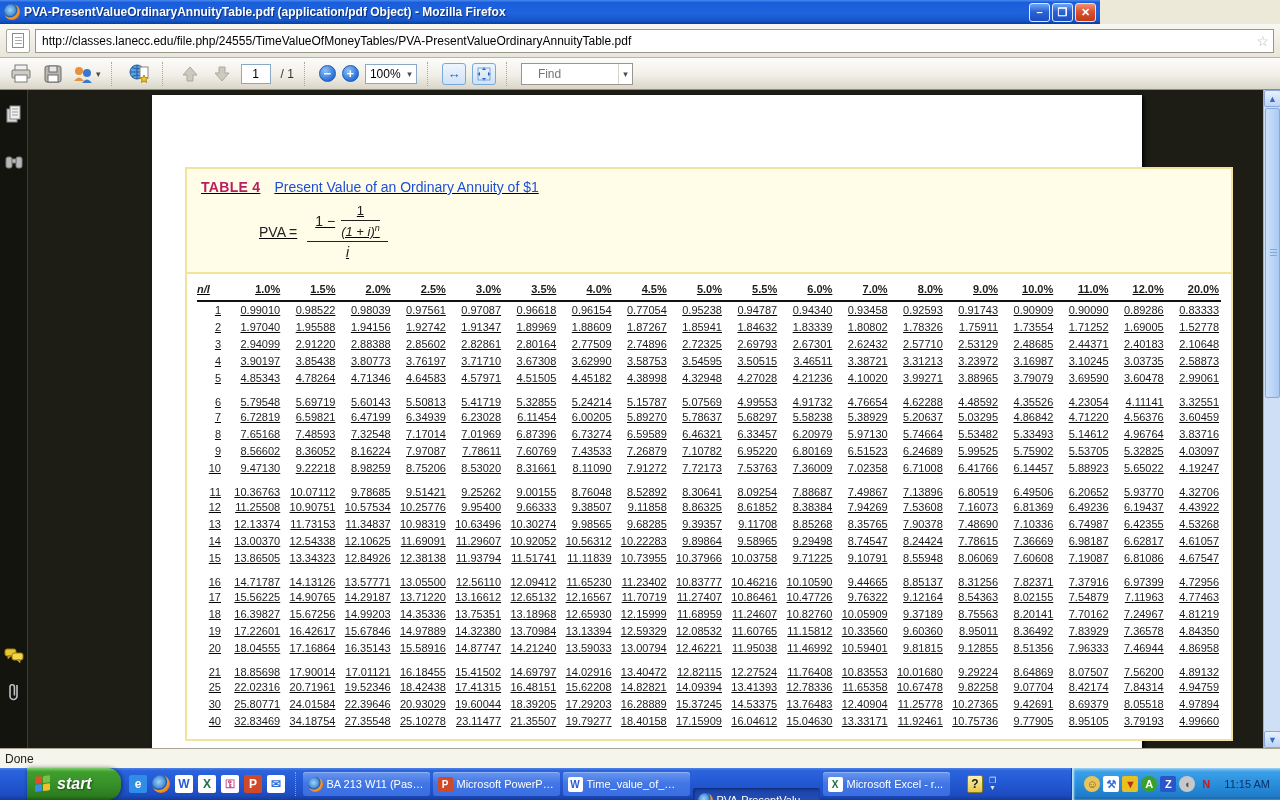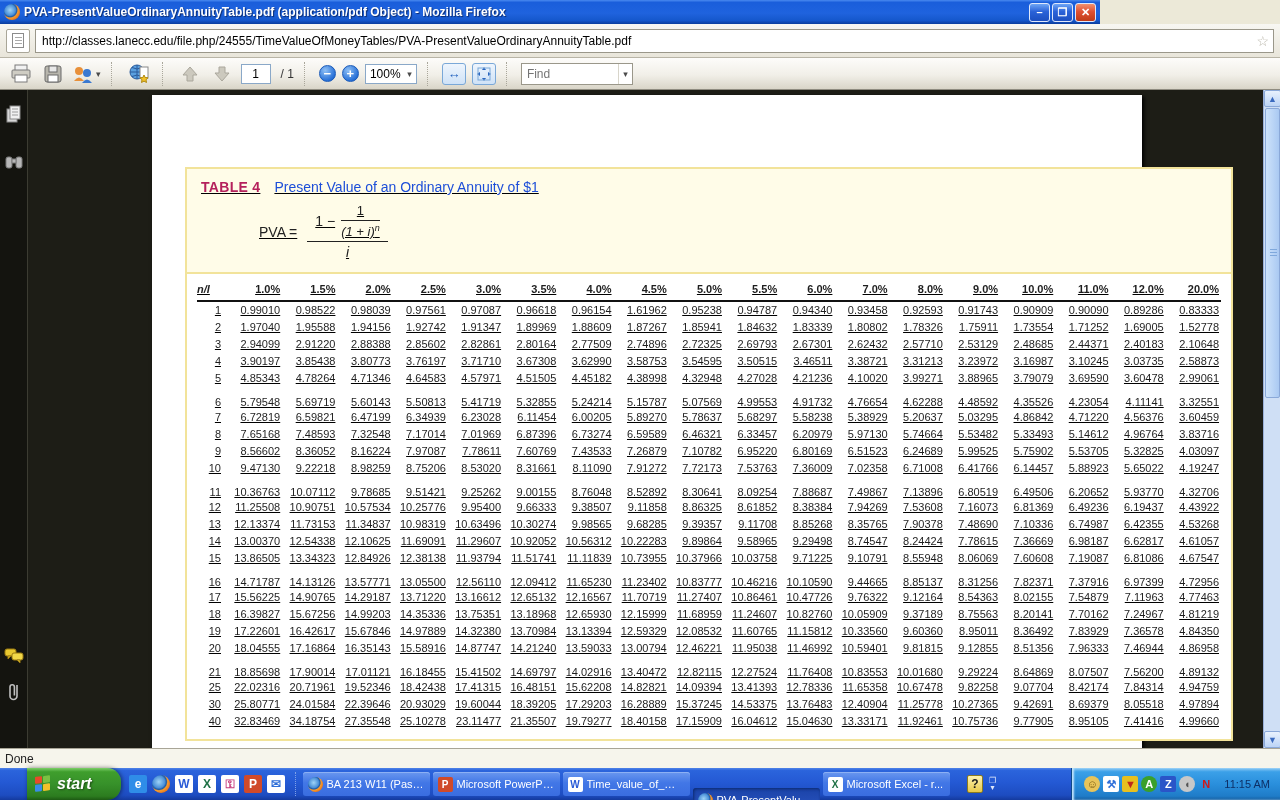--- a/index.html
+++ b/index.html
@@ -38,21 +38,21 @@
   .tsep{width:5px;height:24px;border-left:1px dotted #a9a69a;margin:0 4px;}
   .caret{font-size:9px;color:#4a4a4a;}
   .pginput{width:30px;height:20px;border:1px solid #8aa8c8;background:#fff;text-align:center;font-size:12px;}
   .pgtotal{font-size:12px;color:#333;margin-left:4px;}
   .zoombtn{width:17px;height:17px;border-radius:50%;color:#fff;font-size:13px;font-weight:bold;line-height:15px;text-align:center;
     background:radial-gradient(circle at 35% 30%,#8fc0f5,#2a72d8 70%,#1a5ab8);border:1px solid #1a5ab8;}
   .zoombox{width:52px;height:20px;border:1px solid #8aa8c8;background:#fff;font-size:12px;display:flex;align-items:center;justify-content:space-between;padding:0 4px;}
   .fitbtn{width:24px;height:22px;border:1px solid #7aa8d8;border-radius:3px;background:linear-gradient(180deg,#eef5fd,#cfe2f7);
     color:#2a66c0;font-size:13px;display:flex;align-items:center;justify-content:center;font-weight:bold;}
   .findwrap{display:flex;align-items:center;border:1px solid #9a978a;background:#fff;height:22px;width:112px;}
-  .findwrap input{border:none;outline:none;flex:1;font-size:12px;padding:0 5px;width:80px;font-family:"Liberation Sans",sans-serif;}
+  .findwrap input{border:none;outline:none;flex:1;font-size:12px;padding:0 16px;width:80px;font-family:"Liberation Sans",sans-serif;}
   .findwrap .caret{padding:0 4px;border-left:1px solid #d8d5ca;height:100%;display:flex;align-items:center;}
   .arrbtn svg{display:block;}
 
   
   .content{position:absolute;left:0;top:90px;width:1280px;height:658px;background:#1d1d16;}
   .sidebar{position:absolute;left:0;top:0;width:28px;height:658px;background:#14140f;border-right:1px solid #3c3c32;}
   .sb-ic{position:absolute;left:4px;width:20px;height:20px;display:flex;align-items:center;justify-content:center;}
 
   .vscroll{position:absolute;right:0;top:0;width:17px;height:658px;background:#cfdff5;border-left:1px solid #9ab0d8;}
   .vs-btn{position:absolute;left:0;width:17px;height:17px;background:linear-gradient(180deg,#e8f1fd,#bcd4f6);
@@ -290,21 +290,21 @@
           <tbody id="pva-body">
               <tr>
                 <td>1</td>
                 <td>0.99010</td>
                 <td>0.98522</td>
                 <td>0.98039</td>
                 <td>0.97561</td>
                 <td>0.97087</td>
                 <td>0.96618</td>
                 <td>0.96154</td>
-                <td>1.61962</td>
+                <td>0.77054</td>
                 <td>0.95238</td>
                 <td>0.94787</td>
                 <td>0.94340</td>
                 <td>0.93458</td>
                 <td>0.92593</td>
                 <td>0.91743</td>
                 <td>0.90909</td>
                 <td>0.90090</td>
                 <td>0.89286</td>
                 <td>0.83333</td>
@@ -782,21 +782,21 @@
                 <td>19.79277</td>
                 <td>18.40158</td>
                 <td>17.15909</td>
                 <td>16.04612</td>
                 <td>15.04630</td>
                 <td>13.33171</td>
                 <td>11.92461</td>
                 <td>10.75736</td>
                 <td>9.77905</td>
                 <td>8.95105</td>
-                <td>7.41416</td>
+                <td>3.79193</td>
                 <td>4.99660</td>
               </tr>
             </tbody>
         </table>
       </div>
     </div>
   </div>
 
   <div class="vscroll">
     <span class="vs-btn" style="top:0">▲</span>

